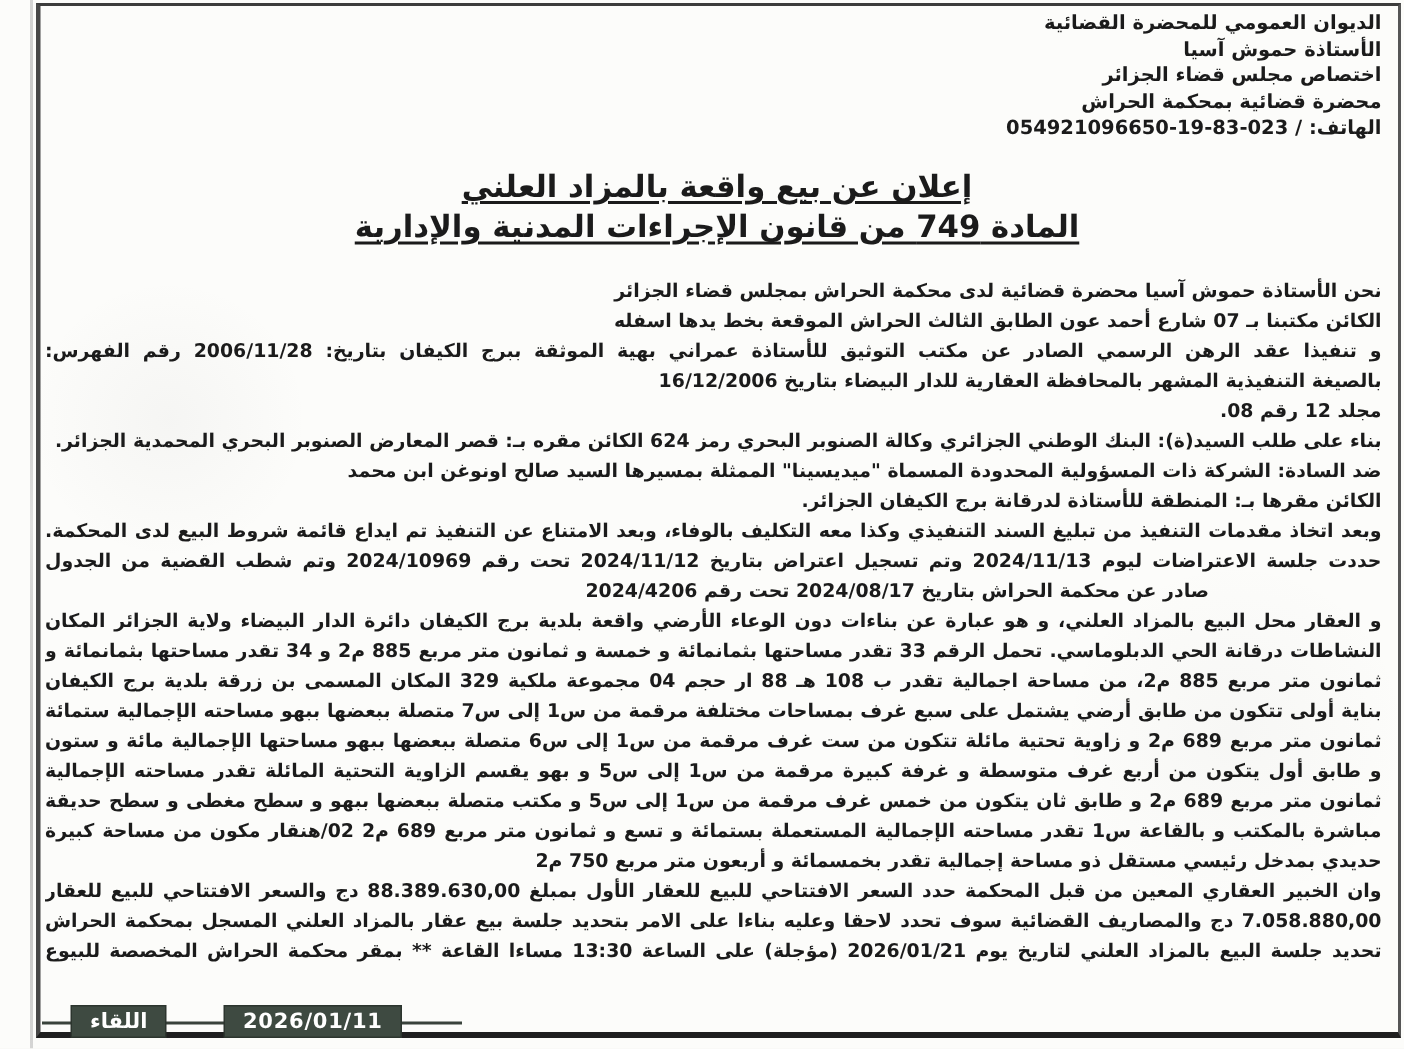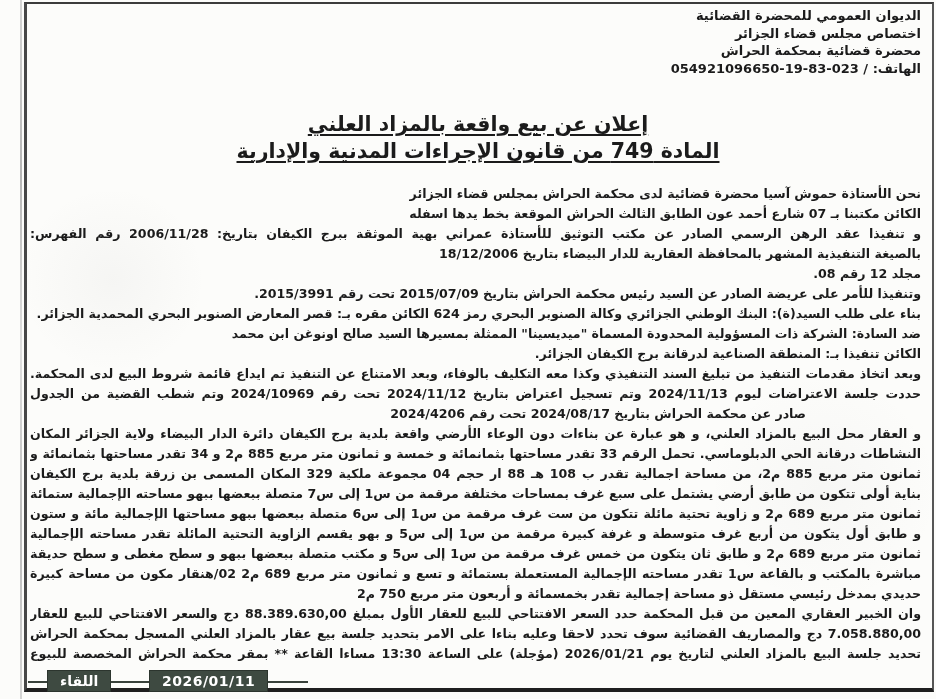--- a/index.html
+++ b/index.html
@@ -90,40 +90,40 @@
 </head>
 <body>
 
 <div class="page">
   <div class="noise"></div>
   <div class="frame-smudge"></div>
   <div class="frame"></div>
 
   <header class="letterhead">
     <div>الديوان العمومي للمحضرة القضائية</div>
+    <div>الأستاذة حموش آسيا</div>
     <div>اختصاص مجلس قضاء الجزائر</div>
     <div>محضرة قضائية بمحكمة الحراش</div>
     <div>الهاتف: / 023-83-19-054921096650</div>
   </header>
 
   <div class="title">
     <div class="t1">إعلان عن بيع واقعة بالمزاد العلني</div>
     <div class="t2">المادة 749 من قانون الإجراءات المدنية والإدارية</div>
   </div>
 
   <main class="body">
       <div class="bline">نحن الأستاذة حموش آسيا محضرة قضائية لدى محكمة الحراش بمجلس قضاء الجزائر</div>
       <div class="bline">الكائن مكتبنا بـ 07 شارع أحمد عون الطابق الثالث الحراش الموقعة بخط يدها اسفله</div>
       <div class="bline j">و تنفيذا عقد الرهن الرسمي الصادر عن مكتب التوثيق للأستاذة عمراني بهية الموثقة ببرج الكيفان بتاريخ: 2006/11/28 رقم الفهرس: 2006/1608 الممهور</div>
-      <div class="bline">بالصيغة التنفيذية المشهر بالمحافظة العقارية للدار البيضاء بتاريخ 18/12/2006</div>
+      <div class="bline">بالصيغة التنفيذية المشهر بالمحافظة العقارية للدار البيضاء بتاريخ 16/12/2006</div>
       <div class="bline">مجلد 12 رقم 08.</div>
-      <div class="bline">وتنفيذا للأمر على عريضة الصادر عن السيد رئيس محكمة الحراش بتاريخ 2015/07/09 تحت رقم 2015/3991.</div>
       <div class="bline">بناء على طلب السيد(ة): البنك الوطني الجزائري وكالة الصنوبر البحري رمز 624 الكائن مقره بـ: قصر المعارض الصنوبر البحري المحمدية الجزائر.</div>
       <div class="bline">ضد السادة: الشركة ذات المسؤولية المحدودة المسماة "ميديسينا" الممثلة بمسيرها السيد صالح اونوغن ابن محمد</div>
-      <div class="bline">الكائن تنفيذا بـ: المنطقة الصناعية لدرقانة برج الكيفان الجزائر.</div>
+      <div class="bline">الكائن مقرها بـ: المنطقة للأستاذة لدرقانة برج الكيفان الجزائر.</div>
       <div class="bline j">وبعد اتخاذ مقدمات التنفيذ من تبليغ السند التنفيذي وكذا معه التكليف بالوفاء، وبعد الامتناع عن التنفيذ تم ايداع قائمة شروط البيع لدى المحكمة. بحيث</div>
       <div class="bline j">حددت جلسة الاعتراضات ليوم 2024/11/13 وتم تسجيل اعتراض بتاريخ 2024/11/12 تحت رقم 2024/10969 وتم شطب القضية من الجدول بموجب امر</div>
       <div class="bline" style="padding-right: 115px;">صادر عن محكمة الحراش بتاريخ 2024/08/17 تحت رقم 2024/4206</div>
       <div class="bline j">و العقار محل البيع بالمزاد العلني، و هو عبارة عن بناءات دون الوعاء الأرضي واقعة بلدية برج الكيفان دائرة الدار البيضاء ولاية الجزائر المكان المسمى منطقة</div>
       <div class="bline j">النشاطات درقانة الحي الدبلوماسي. تحمل الرقم 33 تقدر مساحتها بثمانمائة و خمسة و ثمانون متر مربع 885 م2 و 34 تقدر مساحتها بثمانمائة و خمسة و</div>
       <div class="bline j">ثمانون متر مربع 885 م2، من مساحة اجمالية تقدر ب 108 هـ 88 ار حجم 04 مجموعة ملكية 329 المكان المسمى بن زرقة بلدية برج الكيفان تتشكل من: 01/ -</div>
       <div class="bline j">بناية أولى تتكون من طابق أرضي يشتمل على سبع غرف بمساحات مختلفة مرقمة من س1 إلى س7 متصلة ببعضها ببهو مساحته الإجمالية ستمائة و تسع و</div>
       <div class="bline j">ثمانون متر مربع 689 م2 و زاوية تحتية مائلة تتكون من ست غرف مرقمة من س1 إلى س6 متصلة ببعضها ببهو مساحتها الإجمالية مائة و ستون متر مربع 160 م2</div>
       <div class="bline j">و طابق أول يتكون من أربع غرف متوسطة و غرفة كبيرة مرقمة من س1 إلى س5 و بهو يقسم الزاوية التحتية المائلة تقدر مساحته الإجمالية بستمائة و تسع و</div>
       <div class="bline j">ثمانون متر مربع 689 م2 و طابق ثان يتكون من خمس غرف مرقمة من س1 إلى س5 و مكتب متصلة ببعضها ببهو و سطح مغطى و سطح حديقة الذي يتصل</div>

